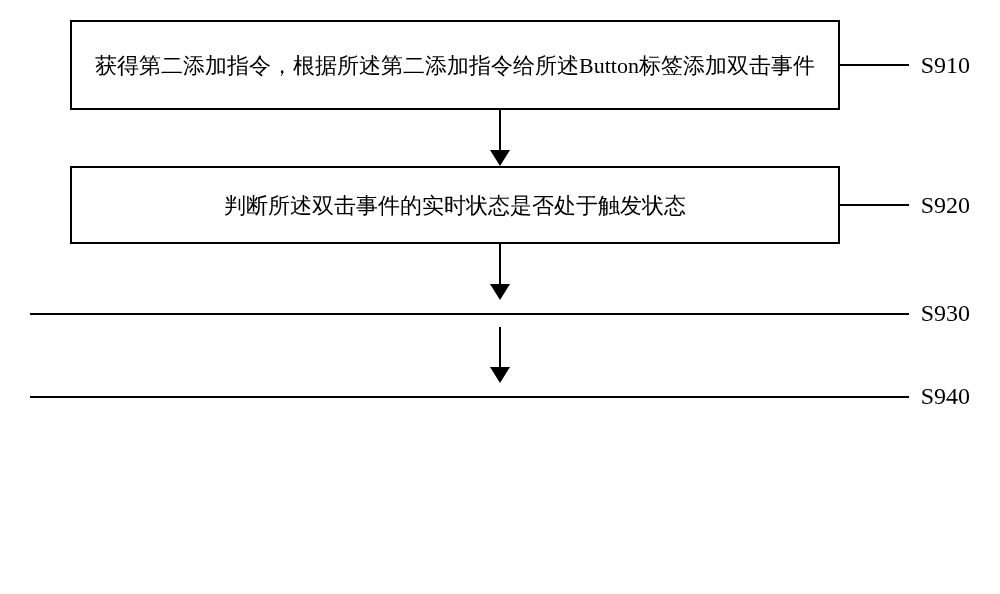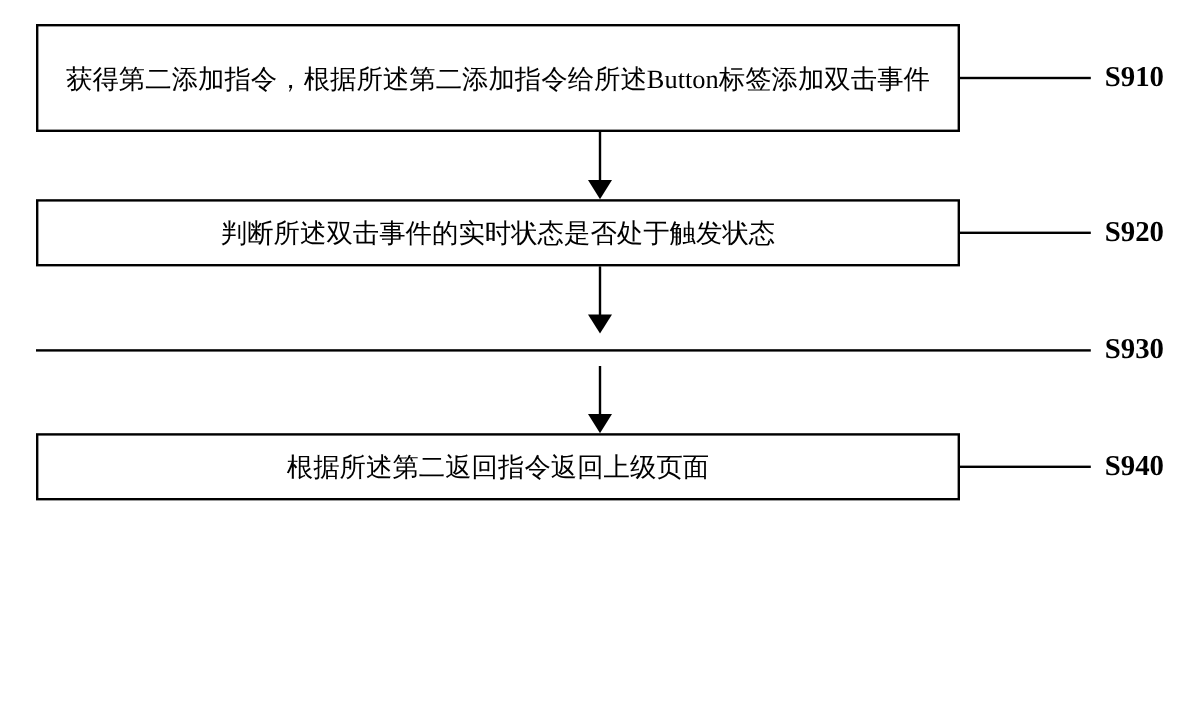--- a/index.html
+++ b/index.html
@@ -27,38 +27,38 @@
     width: 770px;
     display: flex;
     align-items: center;
     justify-content: center;
     text-align: center;
     font-size: 22px;
     line-height: 1.5;
     padding: 12px 20px;
     background: #fff;
     flex-shrink: 0;
+    margin-left: 40px;
   }
   .step-box.tall {
     height: 90px;
   }
   .step-box.short {
-    height: 56px;
+    height: 78px;
   }
   .connector {
     flex: 1;
     border-top: 2px solid #000;
     height: 0;
     margin-left: 0;
     margin-right: 12px;
   }
   .label {
     font-size: 24px;
     white-space: nowrap;
-    font-weight: bold;
   }
   .arrow-wrap {
     width: 770px;
     display: flex;
     justify-content: center;
     height: 56px;
     position: relative;
   }
   .arrow-line {
     width: 2px;
@@ -116,20 +116,17 @@
     <div class="connector"></div>
     <div class="label">S930</div>
   </div>
 
   <div class="arrow-wrap">
     <div class="arrow-line"></div>
     <div class="arrow-head"></div>
   </div>
 
   <div class="row">
-    <div class="step-box short">
-      <span>根据所述第二返回指令返回上级页面</span>
-    </div>
     <div class="connector"></div>
     <div class="label">S940</div>
   </div>
 
 </div>
 
 </body></html>

